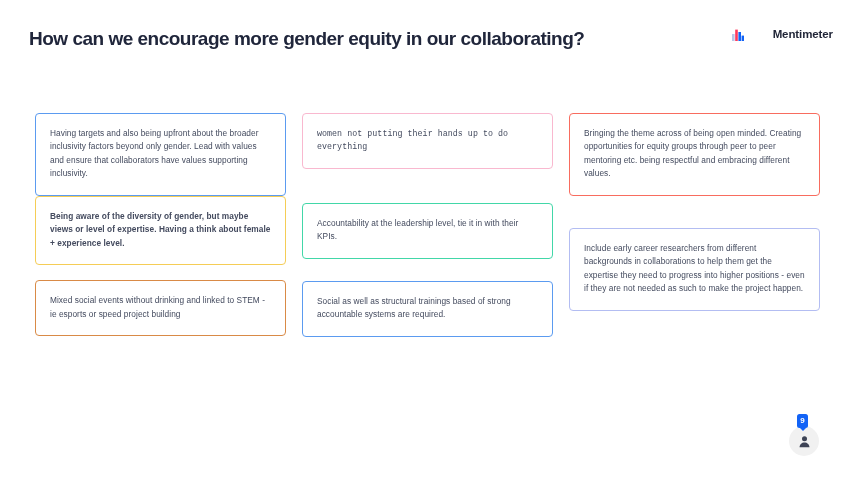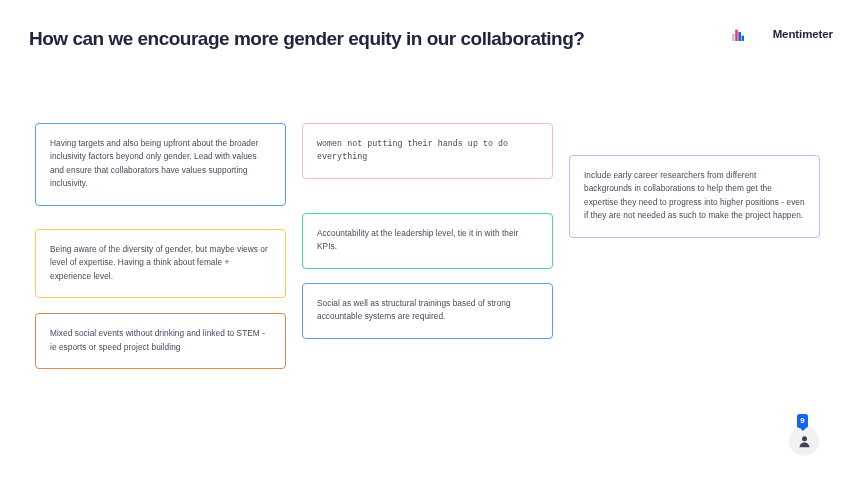--- a/index.html
+++ b/index.html
@@ -50,21 +50,21 @@
     font-weight: bold;
     line-height: 1.32;
     letter-spacing: -0.5px;
     color: #20263b;
   }
 
   
   .board {
     position: absolute;
     left: 35px;
-    top: 123px;
+    top: 113px;
     width: 786px;
     display: flex;
     gap: 16px;
     align-items: flex-start;
   }
   .column {
     width: 251px;
     display: flex;
     flex-direction: column;
   }
@@ -142,29 +142,30 @@
     <rect x="9.6" y="6.6" width="2.4" height="5.4" fill="#1263f6"></rect>
   </svg>
   <span class="logo-text">Mentimeter</span>
 </div>
 
 <h1 class="slide-title">How can we encourage more gender equity in our collaborating?</h1>
 
 <div class="board">
   <div class="column">
       <div class="card" style="border-color: rgb(91, 155, 240);">Having targets and also being upfront about the broader inclusivity factors beyond only gender. Lead with values and ensure that collaborators have values supporting inclusivity.</div>
-      <div class="card" style="border-color: rgb(245, 205, 86); margin-top: 23px;">Being aware of the diversity of gender, but maybe views or level of expertise. Having a think about female + experience level.</div>
+      <div class="card" style="border-color: rgb(245, 205, 86);  font-weight: bold;">Being aware of the diversity of gender, but maybe views or level of expertise. Having a think about female + experience level.</div>
       <div class="card" style="border-color: rgb(217, 138, 70); margin-top: 15px;">Mixed social events without drinking and linked to STEM - ie esports or speed project building</div>
     </div>
   <div class="column">
       <div class="card" style="border-color: rgb(249, 184, 207); font-family: Liberation Mono, monospace;">women not putting their hands up to do everything</div>
       <div class="card" style="border-color: rgb(66, 215, 168); margin-top: 34px;">Accountability at the leadership level, tie it in with their KPIs.</div>
-      <div class="card" style="border-color: rgb(91, 155, 240); margin-top: 14px;">Social as well as structural trainings based of strong accountable systems are required.</div>
+      <div class="card" style="border-color: rgb(91, 155, 240); margin-top: 22px;">Social as well as structural trainings based of strong accountable systems are required.</div>
     </div>
   <div class="column">
+      <div class="card" style="border-color: rgb(248, 108, 95);">Bringing the theme across of being open minded. Creating opportunities for equity groups through peer to peer mentoring etc. being respectful and embracing different values.</div>
       <div class="card" style="border-color: rgb(179, 189, 242); margin-top: 32px;">Include early career researchers from different backgrounds in collaborations to help them get the expertise they need to progress into higher positions - even if they are not needed as such to make the project happen.</div>
     </div>
 </div>
 
 <div class="participants">
   <div class="participants-circle">
     <svg class="person-icon" viewBox="0 0 16 16">
       <circle cx="8" cy="4.6" r="3.1" fill="#3d4355"></circle>
       <path d="M1.9 15.2c0-3.6 2.7-6.1 6.1-6.1s6.1 2.5 6.1 6.1z" fill="#3d4355"></path>
     </svg>

